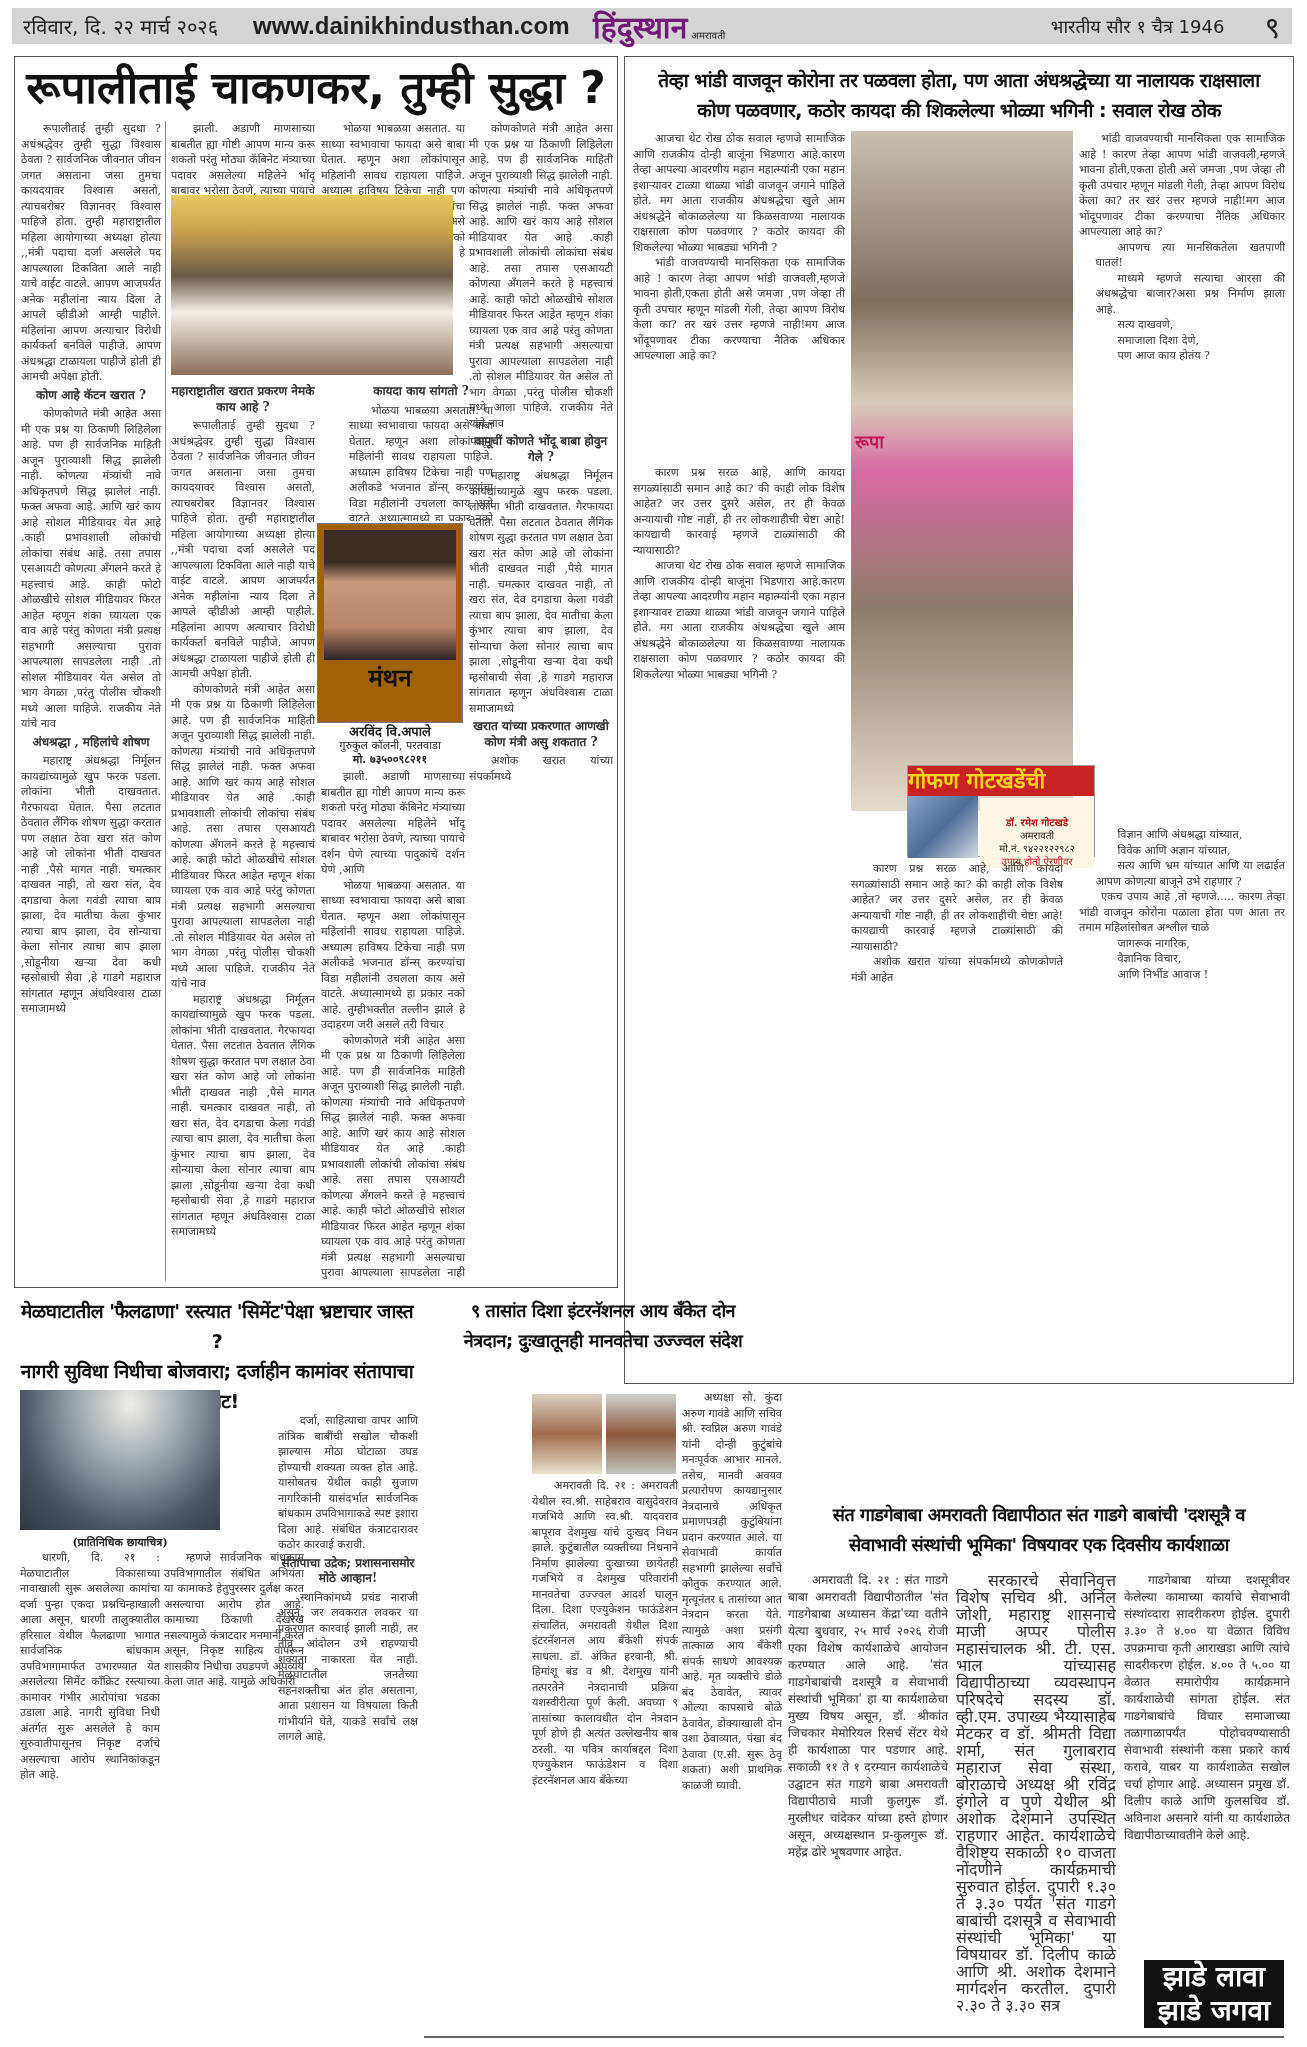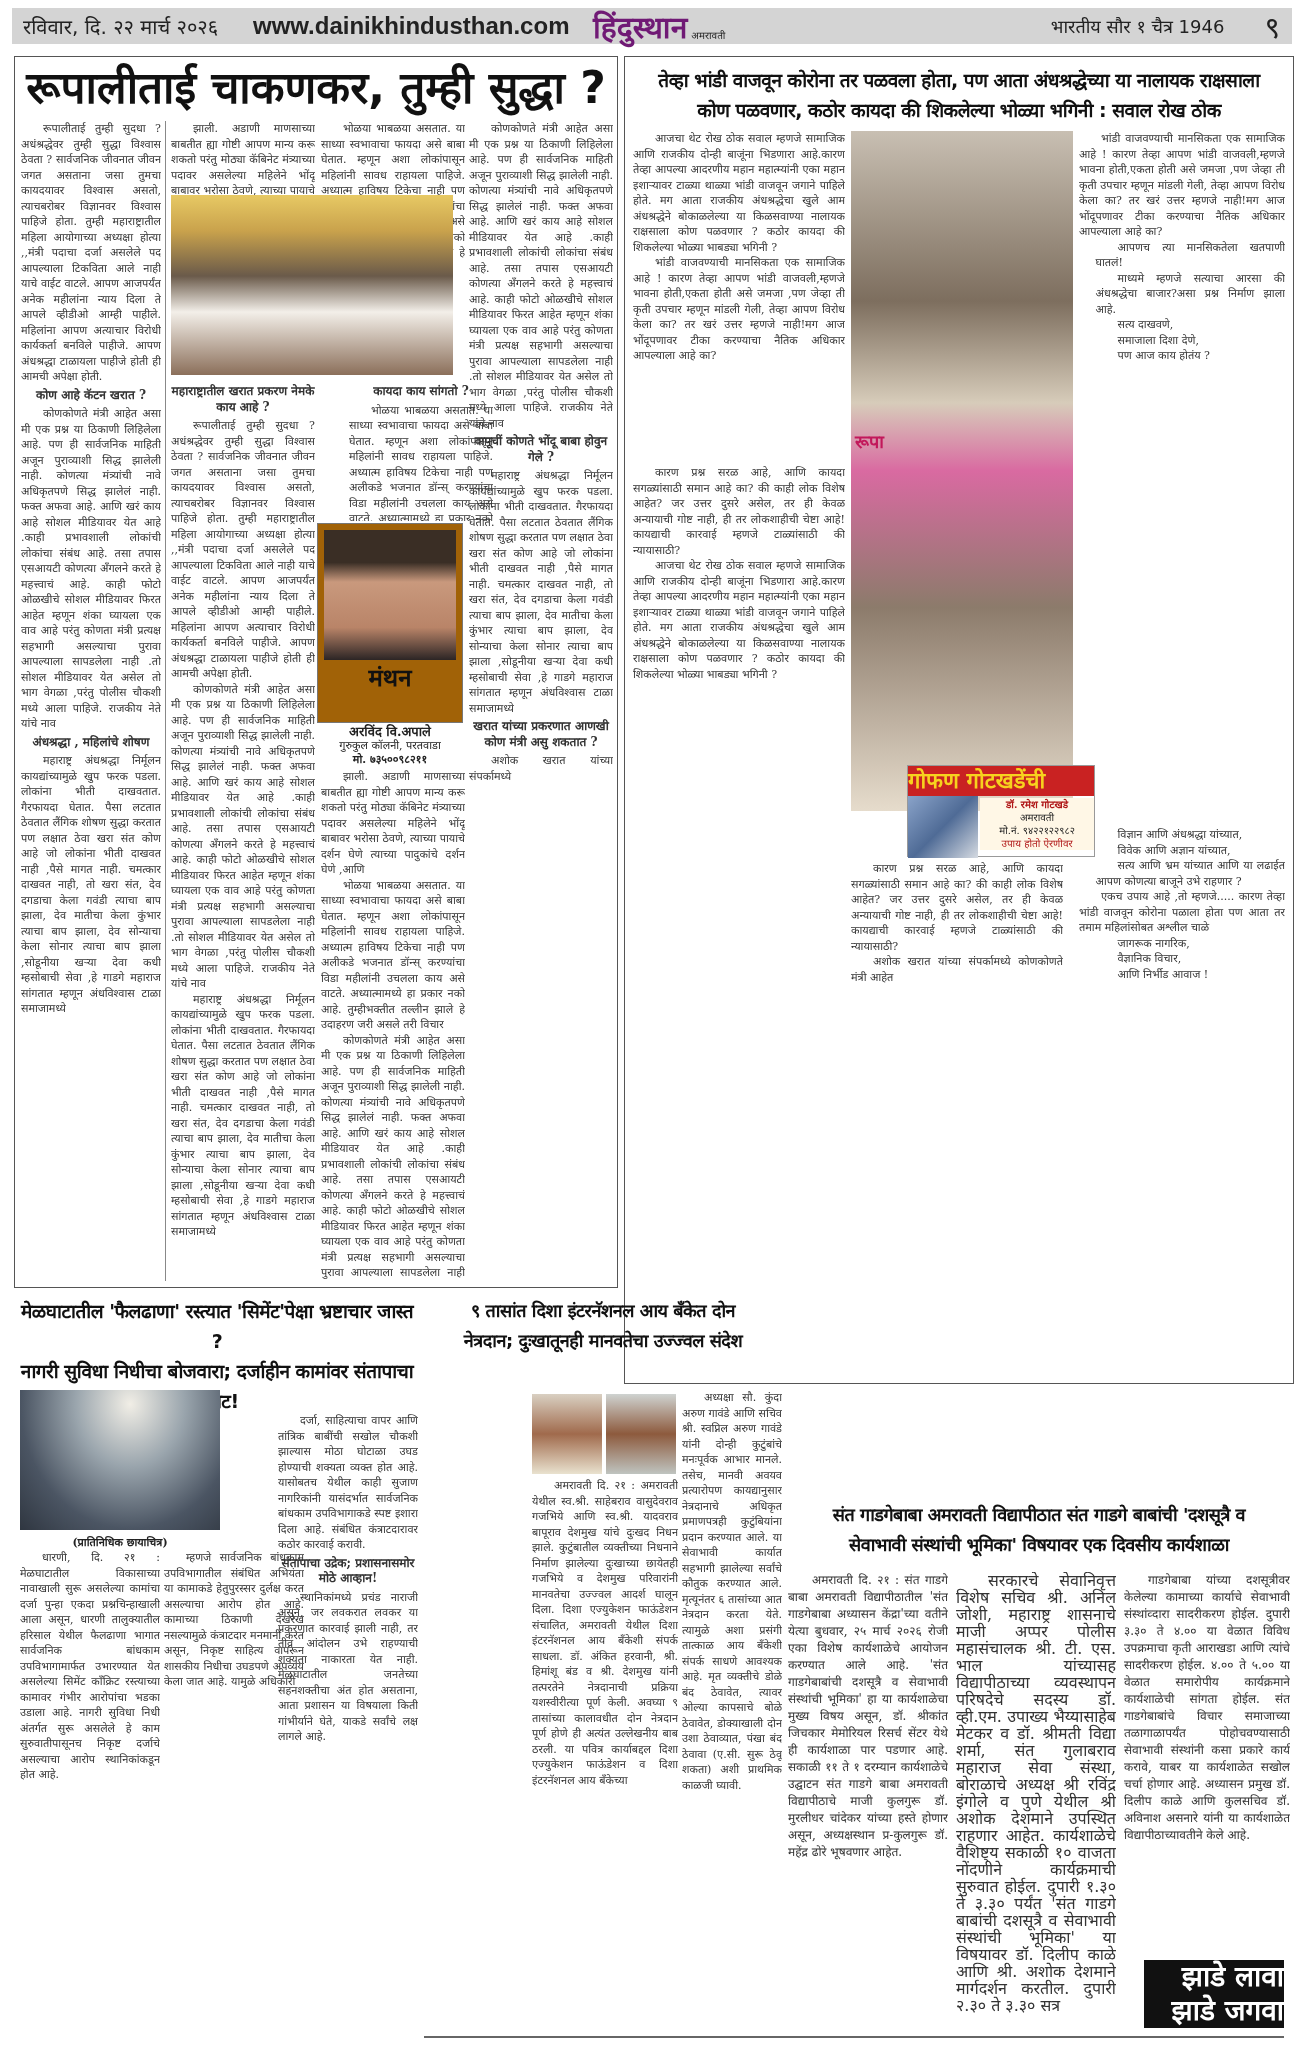--- a/index.html
+++ b/index.html
@@ -115,21 +115,21 @@
 
   <div class="col" style="left:8px; top:408px; width:212px; height:820px;">
     <p>कारण प्रश्न सरळ आहे, आणि कायदा सगळ्यांसाठी समान आहे का? की काही लोक विशेष आहेत? जर उत्तर दुसरे असेल, तर ही केवळ अन्यायाची गोष्ट नाही, ही तर लोकशाहीची चेष्टा आहे! कायद्याची कारवाई म्हणजे टाळ्यांसाठी की न्यायासाठी?</p>
     <p>आजचा थेट रोख ठोक सवाल म्हणजे सामाजिक आणि राजकीय दोन्ही बाजूंना भिडणारा आहे.कारण तेव्हा आपल्या आदरणीय महान महात्म्यांनी एका महान इशाऱ्यावर टाळ्या थाळ्या भांडी वाजवून जगाने पाहिले होते. मग आता राजकीय अंधश्रद्धेचा खुले आम अंधश्रद्धेने बोकाळलेल्या या किळसवाण्या नालायक राक्षसाला कोण पळवणार ? कठोर कायदा की शिकलेल्या भोळ्या भाबड्या भगिनी ?</p>
   </div>
 
   <div style="position:absolute; left:282px; top:708px; width:188px; height:92px; border:1px solid #999;">
     <div class="ad-title" style="left:0; top:0; width:100%; height:30px; line-height:30px;">गोफण गोटखडेंची</div>
     <div class="photo" style="left:0; top:30px; width:70px; height:62px; background:linear-gradient(135deg,#8aa3c9,#4f6b96,#d6dbe2);"></div>
     <div style="position:absolute; left:72px; top:32px; width:114px; text-align:center; font-size:10px; line-height:13px; background:#fff7e6;">
-      <div style="color:#b01818; font-weight:bold;">डॉ. रमेश गोटखडे</div>
+      <div style="color:#b01818; font-weight:bold;margin-top:18px;">डॉ. रमेश गोटखडे</div>
       <div>अमरावती</div>
       <div>मो.नं. ९४२२१२२९८२</div>
       <div style="color:#b01818;">उपाय होतो ऐरणीवर</div>
     </div>
   </div>
 
   <div class="col" style="left:226px; top:804px; width:212px; height:424px;">
     <p>कारण प्रश्न सरळ आहे, आणि कायदा सगळ्यांसाठी समान आहे का? की काही लोक विशेष आहेत? जर उत्तर दुसरे असेल, तर ही केवळ अन्यायाची गोष्ट नाही, ही तर लोकशाहीची चेष्टा आहे! कायद्याची कारवाई म्हणजे टाळ्यांसाठी की न्यायासाठी?</p>
     <p>अशोक खरात यांच्या संपर्कामध्ये कोणकोणते मंत्री आहेत</p>
   </div>
@@ -183,18 +183,18 @@
     <p>अमरावती दि. २१ : संत गाडगे बाबा अमरावती विद्यापीठातील 'संत गाडगेबाबा अध्यासन केंद्रा'च्या वतीने येत्या बुधवार, २५ मार्च २०२६ रोजी एका विशेष कार्यशाळेचे आयोजन करण्यात आले आहे. 'संत गाडगेबाबांची दशसूत्रै व सेवाभावी संस्थांची भूमिका' हा या कार्यशाळेचा मुख्य विषय असून, डॉ. श्रीकांत जिचकार मेमोरियल रिसर्च सेंटर येथे ही कार्यशाळा पार पडणार आहे. सकाळी ११ ते १ दरम्यान कार्यशाळेचे उद्घाटन संत गाडगे बाबा अमरावती विद्यापीठाचे माजी कुलगुरू डॉ. मुरलीधर चांदेकर यांच्या हस्ते होणार असून, अध्यक्षस्थान प्र-कुलगुरू डॉ. महेंद्र ढोरे भूषवणार आहेत.</p>
   </div>
   <div class="col" style="left:172px; top:72px; width:160px; height:470px; font-size:16px; line-height:17px;">
     <p>सरकारचे सेवानिवृत्त विशेष सचिव श्री. अनिल जोशी, महाराष्ट्र शासनाचे माजी अप्पर पोलीस महासंचालक श्री. टी. एस. भाल यांच्यासह विद्यापीठाच्या व्यवस्थापन परिषदेचे सदस्य डॉ. व्ही.एम. उपाख्य भैय्यासाहेब मेटकर व डॉ. श्रीमती विद्या शर्मा, संत गुलाबराव महाराज सेवा संस्था, बोराळाचे अध्यक्ष श्री रविंद्र इंगोले व पुणे येथील श्री अशोक देशमाने उपस्थित राहणार आहेत. कार्यशाळेचे वैशिष्ट्य सकाळी १० वाजता नोंदणीने कार्यक्रमाची सुरुवात होईल. दुपारी १.३० ते ३.३० पर्यंत 'संत गाडगे बाबांची दशसूत्रै व सेवाभावी संस्थांची भूमिका' या विषयावर डॉ. दिलीप काळे आणि श्री. अशोक देशमाने मार्गदर्शन करतील. दुपारी २.३० ते ३.३० सत्र</p>
   </div>
   <div class="col" style="left:340px; top:72px; width:166px; height:380px; font-size:12px; line-height:17px;">
     <p>गाडगेबाबा यांच्या दशसूत्रीवर केलेल्या कामाच्या कार्याचे सेवाभावी संस्थांव्दारा सादरीकरण होईल. दुपारी ३.३० ते ४.०० या वेळात विविध उपक्रमाचा कृती आराखडा आणि त्यांचे सादरीकरण होईल. ४.०० ते ५.०० या वेळात समारोपीय कार्यक्रमाने कार्यशाळेची सांगता होईल. संत गाडगेबाबांचे विचार समाजाच्या तळागाळापर्यंत पोहोचवण्यासाठी सेवाभावी संस्थांनी कसा प्रकारे कार्य करावे, याबर या कार्यशाळेत सखोल चर्चा होणार आहे. अध्यासन प्रमुख डॉ. दिलीप काळे आणि कुलसचिव डॉ. अविनाश असनारे यांनी या कार्यशाळेत विद्यापीठाच्यावतीने केले आहे.</p>
   </div>
 </div>
 
-<div class="black-ad" style="left:1144px; top:1960px; width:140px; height:68px;text-align:right;">
+<div class="black-ad" style="left:1144px; top:1960px; width:140px; height:68px;">
   <div>झाडे लावा</div>
   <div>झाडे जगवा</div>
 </div>
 
 <div class="rule" style="left:424px; top:2036px; width:860px;"></div>
 
 </body></html>

